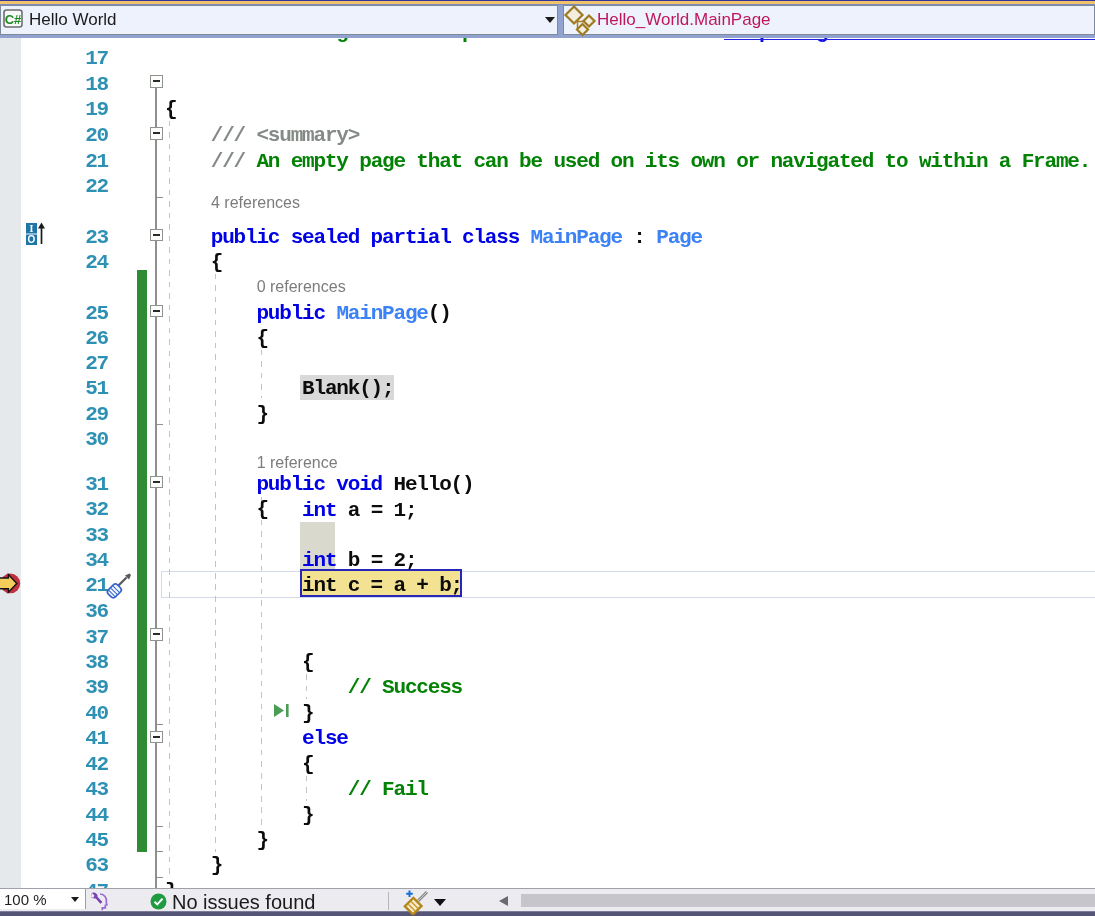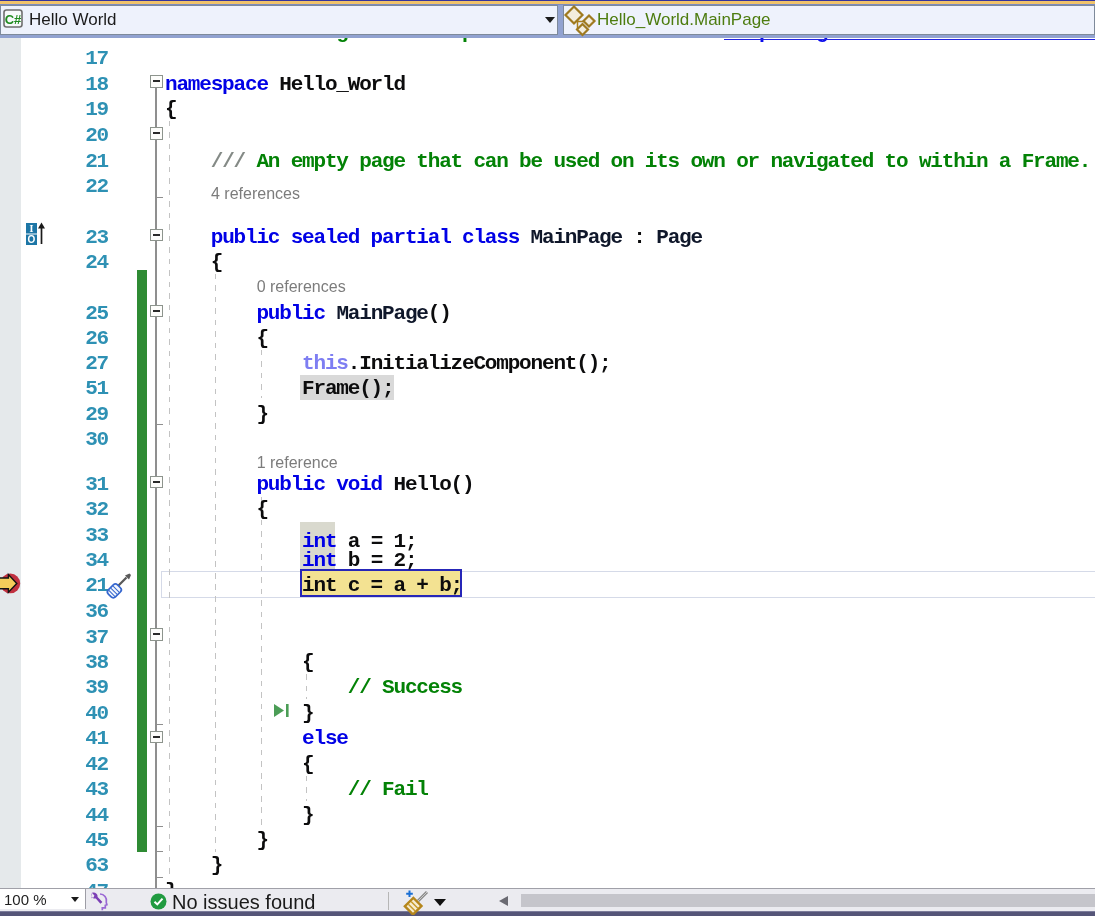--- a/index.html
+++ b/index.html
@@ -1,21 +1,21 @@
 <!DOCTYPE html>
 <html><head><meta charset="utf-8"><style>
 html,body{margin:0;padding:0}
 #app{position:relative;width:1095px;height:916px;background:#fff;overflow:hidden;font-family:"Liberation Sans",sans-serif}
 #app div,#app svg{position:absolute;box-sizing:border-box}
 #app span,#app text,#app tspan{position:static}
 .ln{left:0;width:108px;text-align:right;font-family:"Liberation Mono",monospace;font-size:21px;letter-spacing:-1.18px;font-weight:bold;line-height:27px;color:#2e91b4;white-space:pre}
 .cr{left:165px;font-family:"Liberation Mono",monospace;font-size:21px;letter-spacing:-1.18px;font-weight:bold;line-height:27px;color:#000;white-space:pre}
 .cl{font-size:16px;color:#7c7c7c;line-height:18px}
 .k{color:#0101e6}
-.t{color:#0f172a}
+.t{color:#3b82f6}
 .g{color:#038206}
 .x{color:#848a86}
 .p{color:#0c0c0d}
 .f{color:#7e7ef2}
 .u{color:#0b0bec}
 .guide{width:1.2px;background:repeating-linear-gradient(180deg,#c3c3c3 0 5.5px,transparent 5.5px 11.5px)}
 .fbox{left:149.5px;width:13.5px;height:12.5px;background:#fdfdfb;border:1.4px solid #8d948d;z-index:3}
 .fbox:after{content:"";position:absolute;left:2.2px;top:4.2px;width:7px;height:1.9px;background:#2a2a2a}
 .hook{left:156px;width:7px;height:1.3px;background:#8f8f8f}
 </style></head><body>
@@ -54,51 +54,50 @@
 <div style="left:300px;top:375.4px;width:94px;height:25px;background:#d9d9d9"></div>
 <div style="left:300px;top:521.7px;width:35px;height:25px;background:#d9d9ce"></div>
 <div style="left:300px;top:547.1px;width:35px;height:25px;background:#d9d9ce"></div>
 
 <div style="left:299.5px;top:569.3px;width:162px;height:27.5px;background:#f3e292;border:2px solid #2626b8"></div>
 
 <div class="ln" style="top:19.3px">16</div>
 <div class="cr" style="top:19.3px"><span class="g">// The Blank Page item template is documented at </span><span class="u">https://go.microsoft.com/fwlink/?LinkId=402352&amp;clcid=0x409</span></div>
 <div class="ln" style="top:45.4px">17</div>
 <div class="ln" style="top:70.6px">18</div>
-<div class="cr" style="top:70.6px"><span class="k">namespace</span><span class="p"> Hello_World</span></div>
 <div class="ln" style="top:95.8px">19</div>
 <div class="cr" style="top:95.8px"><span class="p">{</span></div>
 <div class="ln" style="top:122.4px">20</div>
+<div class="cr" style="top:122.4px">&nbsp;&nbsp;&nbsp;&nbsp;<span class="x">/// &lt;summary&gt;</span></div>
 <div class="ln" style="top:148.0px">21</div>
 <div class="cr" style="top:148.0px">&nbsp;&nbsp;&nbsp;&nbsp;<span class="x">/// </span><span class="g">An empty page that can be used on its own or navigated to within a Frame.</span></div>
 <div class="ln" style="top:173.2px">22</div>
-<div class="cl" style="left:211.0px;top:185px">4 references</div>
+<div class="cl" style="left:211.0px;top:194px">4 references</div>
 <div class="ln" style="top:224.2px">23</div>
 <div class="cr" style="top:224.2px">&nbsp;&nbsp;&nbsp;&nbsp;<span class="k">public sealed partial class</span><span class="p"> </span><span class="t">MainPage</span><span class="p"> : </span><span class="t">Page</span></div>
 <div class="ln" style="top:249.4px">24</div>
 <div class="cr" style="top:249.4px">&nbsp;&nbsp;&nbsp;&nbsp;<span class="p">{</span></div>
 <div class="cl" style="left:256.7px;top:277.6px">0 references</div>
 <div class="ln" style="top:299.8px">25</div>
 <div class="cr" style="top:299.8px">&nbsp;&nbsp;&nbsp;&nbsp;&nbsp;&nbsp;&nbsp;&nbsp;<span class="k">public</span><span class="p"> </span><span class="t">MainPage</span><span class="p">()</span></div>
 <div class="ln" style="top:325.0px">26</div>
 <div class="cr" style="top:325.0px">&nbsp;&nbsp;&nbsp;&nbsp;&nbsp;&nbsp;&nbsp;&nbsp;<span class="p">{</span></div>
 <div class="ln" style="top:350.2px">27</div>
-<div class="cr" style="top:350.2px">&nbsp;&nbsp;&nbsp;&nbsp;&nbsp;&nbsp;&nbsp;&nbsp;&nbsp;&nbsp;&nbsp;&nbsp;<span class="f">this</span><span class="p">.InitializeComponent();</span></div>
 <div class="ln" style="top:375.4px">51</div>
-<div class="cr" style="top:375.4px">&nbsp;&nbsp;&nbsp;&nbsp;&nbsp;&nbsp;&nbsp;&nbsp;&nbsp;&nbsp;&nbsp;&nbsp;<span class="p">Frame();</span></div>
+<div class="cr" style="top:375.4px">&nbsp;&nbsp;&nbsp;&nbsp;&nbsp;&nbsp;&nbsp;&nbsp;&nbsp;&nbsp;&nbsp;&nbsp;<span class="p">Blank();</span></div>
 <div class="ln" style="top:400.6px">29</div>
 <div class="cr" style="top:400.6px">&nbsp;&nbsp;&nbsp;&nbsp;&nbsp;&nbsp;&nbsp;&nbsp;<span class="p">}</span></div>
 <div class="ln" style="top:425.8px">30</div>
 <div class="cl" style="left:256.7px;top:454.0px">1 reference</div>
 <div class="ln" style="top:471.1px">31</div>
 <div class="cr" style="top:471.1px">&nbsp;&nbsp;&nbsp;&nbsp;&nbsp;&nbsp;&nbsp;&nbsp;<span class="k">public void</span><span class="p"> Hello()</span></div>
 <div class="ln" style="top:496.4px">32</div>
 <div class="cr" style="top:496.4px">&nbsp;&nbsp;&nbsp;&nbsp;&nbsp;&nbsp;&nbsp;&nbsp;<span class="p">{</span></div>
 <div class="ln" style="top:521.7px">33</div>
-<div class="cr" style="top:528px">&nbsp;&nbsp;&nbsp;&nbsp;&nbsp;&nbsp;&nbsp;&nbsp;&nbsp;&nbsp;&nbsp;&nbsp;<span class="k">int</span><span class="p"> a = 1;</span></div>
+<div class="cr" style="top:497px">&nbsp;&nbsp;&nbsp;&nbsp;&nbsp;&nbsp;&nbsp;&nbsp;&nbsp;&nbsp;&nbsp;&nbsp;<span class="k">int</span><span class="p"> a = 1;</span></div>
 <div class="ln" style="top:547.1px">34</div>
 <div class="cr" style="top:547.1px">&nbsp;&nbsp;&nbsp;&nbsp;&nbsp;&nbsp;&nbsp;&nbsp;&nbsp;&nbsp;&nbsp;&nbsp;<span class="k">int</span><span class="p"> b = 2;</span></div>
 <div class="ln" style="top:572.4px">21</div>
 <div class="cr" style="top:572.4px">&nbsp;&nbsp;&nbsp;&nbsp;&nbsp;&nbsp;&nbsp;&nbsp;&nbsp;&nbsp;&nbsp;&nbsp;<span class="p">int c = a + b;</span></div>
 <div class="ln" style="top:598.3px">36</div>
 <div class="ln" style="top:623.7px">37</div>
 <div class="ln" style="top:649.0px">38</div>
 <div class="cr" style="top:649.0px">&nbsp;&nbsp;&nbsp;&nbsp;&nbsp;&nbsp;&nbsp;&nbsp;&nbsp;&nbsp;&nbsp;&nbsp;<span class="p">{</span></div>
 <div class="ln" style="top:674.3px">39</div>
 <div class="cr" style="top:674.3px">&nbsp;&nbsp;&nbsp;&nbsp;&nbsp;&nbsp;&nbsp;&nbsp;&nbsp;&nbsp;&nbsp;&nbsp;&nbsp;&nbsp;&nbsp;&nbsp;<span class="g">// Success</span></div>
@@ -165,21 +164,21 @@
 <div style="left:545px;top:17px;width:0;height:0;border-left:5px solid transparent;border-right:5px solid transparent;border-top:6px solid #1a1a1a"></div>
 
 <svg style="left:563px;top:4px" width="35" height="33" viewBox="0 0 35 33">
 <path d="M14.5 14 L14.5 26 M14.5 17.5 L21.5 17.5" stroke="#a8801d" stroke-width="1.5" fill="none"></path>
 <g stroke="#9f7a20" stroke-width="2.2" fill="#f3eddd">
 <polygon points="11,2.5 19.5,11 11,19.5 2.5,11"></polygon>
 <polygon points="26,11.5 31.5,17 26,22.5 20.5,17"></polygon>
 <polygon points="19.5,20 25,25.5 19.5,31 14,25.5"></polygon>
       </g>
     </svg>
-<div style="left:597px;top:8px;font-size:17px;color:#4d7c0f;line-height:23px">Hello_World.MainPage</div>
+<div style="left:597px;top:8px;font-size:17px;color:#be185d;line-height:23px">Hello_World.MainPage</div>
 
 <div style="left:0;top:888px;width:1095px;height:24px;background:#ebebf0;border-top:1px solid #a0a0a8"></div>
 <div style="left:0;top:912px;width:1095px;height:4px;background:#555578"></div>
 <div style="left:0;top:911px;width:1095px;height:1px;background:#7b7b9a"></div>
 <div style="left:0;top:889px;width:86px;height:20px;background:#fff;border-right:1px solid #9d9da5"></div>
 <div style="left:4px;top:891px;font-size:15px;color:#1e1e1e">100 %</div>
 <div style="left:71px;top:897px;width:0;height:0;border-left:4.5px solid transparent;border-right:4.5px solid transparent;border-top:5px solid #1a1a1a"></div>
 
 <svg style="left:89px;top:891px" width="24" height="22" viewBox="0 0 24 22">
 <path d="M11 3 a6.5 6.5 0 0 1 6.3 8 c-.3 1.4 .8 1.8 .6 2.8 l-1.6 .5 l0 2.6 l-3 0 l0 2.3" stroke="#9a68d4" stroke-width="1.7" fill="none"></path>

